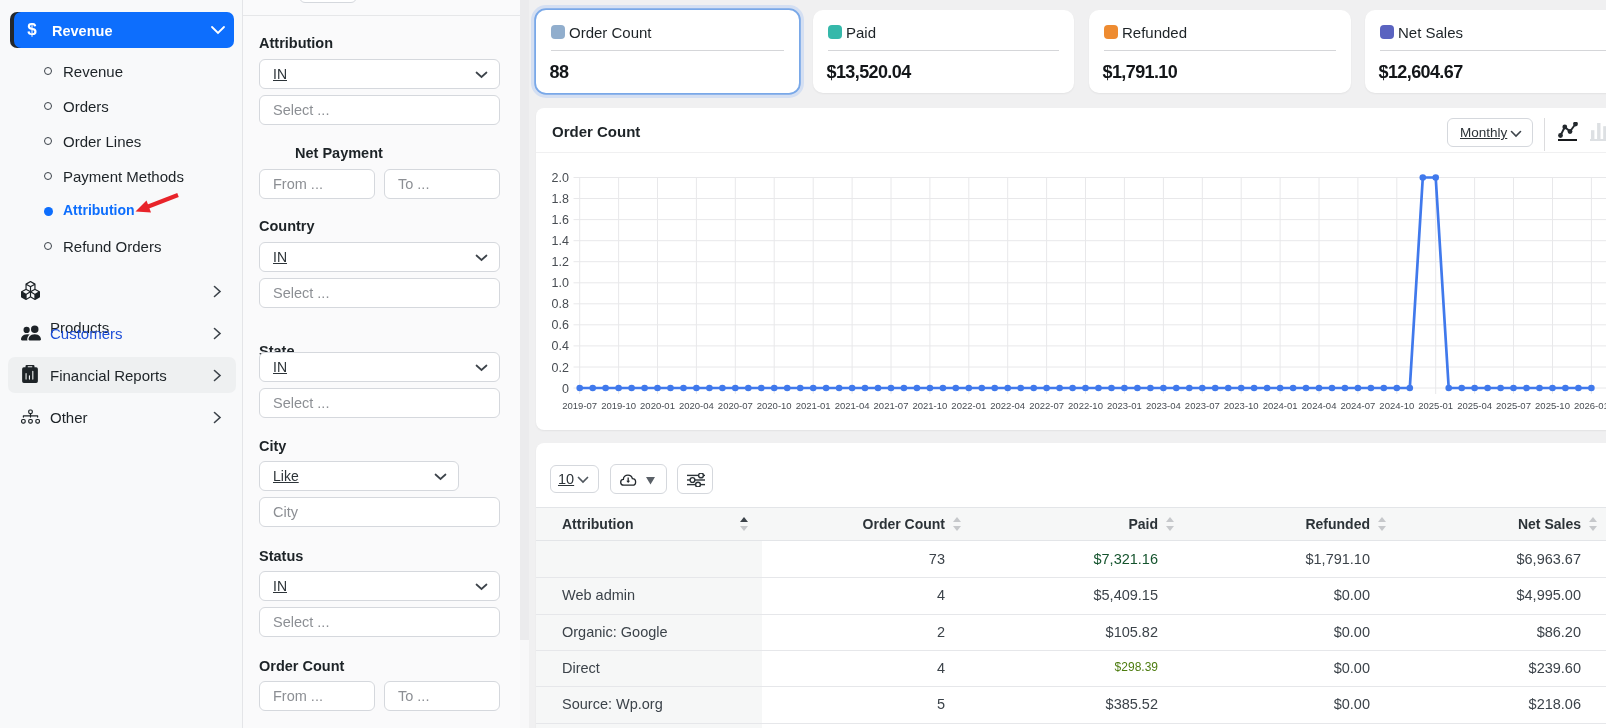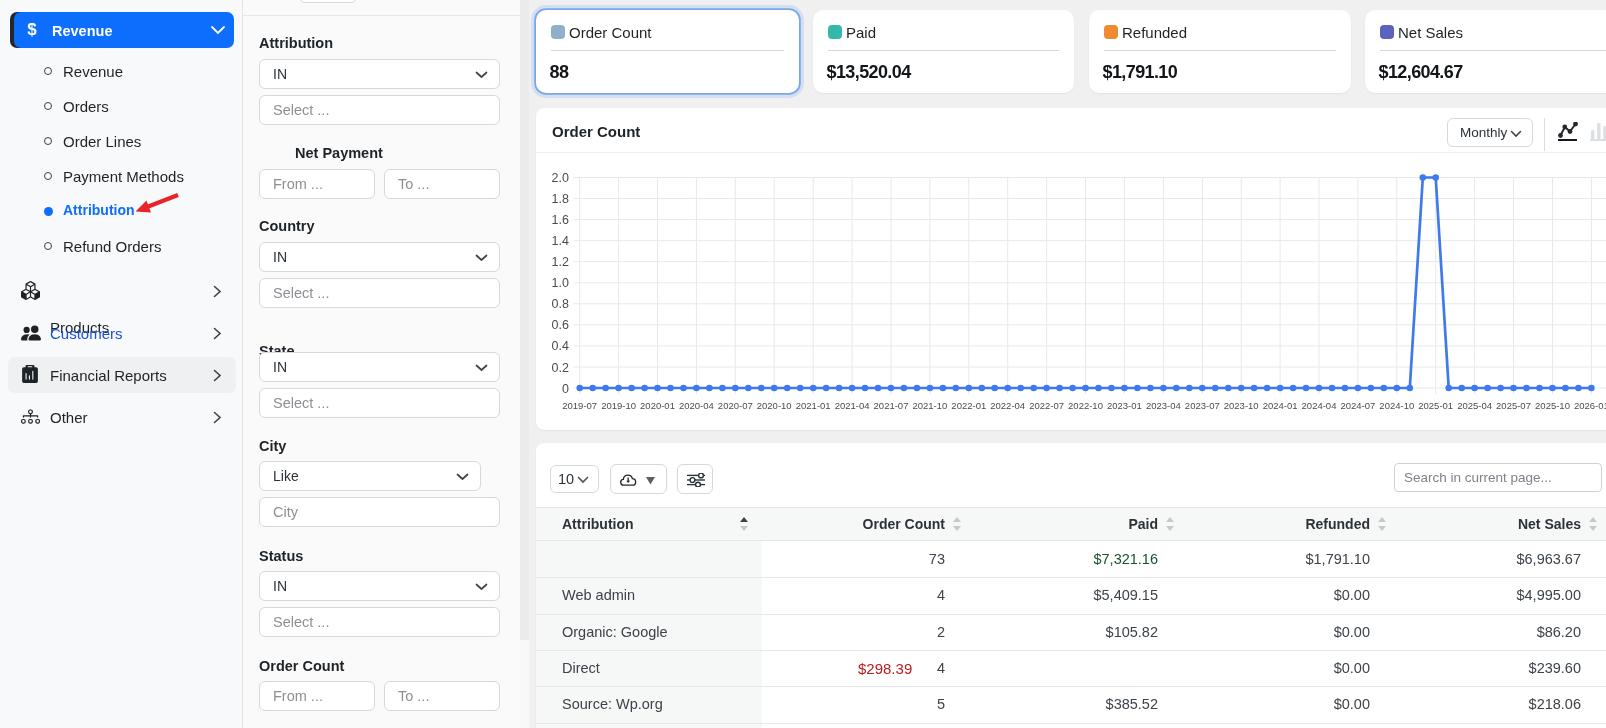--- a/index.html
+++ b/index.html
@@ -1,21 +1,21 @@
 <!DOCTYPE html>
 <html><head><meta charset="utf-8">
 <style>
 html,body{margin:0;padding:0;}
 body{width:1606px;height:728px;overflow:hidden;position:relative;
   font-family:"Liberation Sans",sans-serif;background:#f0f0f1;}
 .abs{position:absolute;}
 .lbl{font-weight:bold;font-size:14.5px;color:#1d2327;}
 .sel{position:absolute;background:#fff;border:1px solid #d5d8dd;border-radius:6px;
   display:flex;align-items:center;box-sizing:border-box;}
-.sel .t{font-size:14px;color:#2c3338;padding-left:13px;}
+.sel .t{font-size:14px;color:#2c3338;padding-left:13px;text-decoration:underline;}
 .inp{position:absolute;background:#fff;border:1px solid #d5d8dd;border-radius:6px;
   display:flex;align-items:center;box-sizing:border-box;}
 .inp .p{font-size:14.5px;color:#8c8f94;padding-left:13px;}
 .card{position:absolute;background:#fff;border-radius:10px;box-shadow:0 1px 2px rgba(0,0,0,.06);}
 .csq{position:absolute;width:14px;height:14px;border-radius:4px;top:14.5px;left:14.5px;}
 .clbl{position:absolute;left:33px;top:13.5px;font-size:15px;color:#1d2327;}
 .cdiv{position:absolute;left:15px;right:15px;top:40px;height:1px;background:#d5d6d9;}
 .cval{position:absolute;left:13.5px;top:52px;font-size:18px;font-weight:bold;letter-spacing:-0.6px;color:#131619;}
 </style></head><body>
 
@@ -109,21 +109,21 @@
 <div class="sel" style="left:16px;top:352px;width:241px;height:30px;">
       <span class="t">IN</span>
       <svg style="position:absolute;right:11px;top:11px;" width="13" height="8">
         <path d="M1.5 1.5 L6.5 6 L11.5 1.5" stroke="#3c434a" stroke-width="1.7" fill="none" stroke-linecap="round"></path>
       </svg>
     </div>
 <div class="inp" style="left:16px;top:388px;width:241px;height:30px;">
       <span class="p">Select ...</span>
     </div>
 <div class="abs lbl" style="left:16px;top:438px;">City</div>
-<div class="sel" style="left:16px;top:461px;width:222px;height:30px;">
+<div class="sel" style="left:16px;top:461px;width:200px;height:30px;">
       <span class="t">Like</span>
       <svg style="position:absolute;right:11px;top:11px;" width="13" height="8">
         <path d="M1.5 1.5 L6.5 6 L11.5 1.5" stroke="#3c434a" stroke-width="1.7" fill="none" stroke-linecap="round"></path>
       </svg>
     </div>
 <div class="inp" style="left:16px;top:497px;width:241px;height:30px;">
       <span class="p">City</span>
     </div>
 <div class="abs lbl" style="left:16px;top:548px;">Status</div>
 <div class="sel" style="left:16px;top:571px;width:241px;height:30px;">
@@ -373,23 +373,20 @@
 <div class="sel" style="left:141px;top:21px;width:36px;height:30px;border-radius:6px;">
       <svg style="position:absolute;left:9px;top:8px;" width="19" height="14" viewBox="0 0 19 14">
         <line x1="0" y1="2.4" x2="18" y2="2.4" stroke="#2c3338" stroke-width="1.4"></line>
         <line x1="0" y1="7" x2="18" y2="7" stroke="#2c3338" stroke-width="1.4"></line>
         <line x1="0" y1="11.6" x2="18" y2="11.6" stroke="#2c3338" stroke-width="1.4"></line>
         <circle cx="14" cy="2.4" r="2.4" fill="#fff" stroke="#2c3338" stroke-width="1.4"></circle>
         <circle cx="5.5" cy="7" r="2.4" fill="#fff" stroke="#2c3338" stroke-width="1.4"></circle>
         <circle cx="11" cy="11.6" r="2.4" fill="#fff" stroke="#2c3338" stroke-width="1.4"></circle>
       </svg>
     </div>
-<div class="inp" style="left:858px;top:20px;width:208px;height:29px;border-radius:4px;border-color:#ced2d6;">
-      <span class="p" style="font-size:13.5px;padding-left:9px;color:#7e838a;">Search in current page...</span>
-    </div>
 </div>
 <div class="abs" style="left:536px;top:507px;width:1078px;height:34px;background:#f6f7f7;border-top:1px solid #e3e5e8;border-bottom:1px solid #e3e5e8;box-sizing:border-box;"></div>
 <div class="abs" style="left:536px;top:541px;width:226px;height:187px;background:#f6f7f7;"></div>
 <div class="abs" style="left:562px;top:516px;font-size:14px;font-weight:bold;color:#2c3338;">Attribution</div>
 <svg class="abs" style="left:740px;top:517px;" width="8" height="14">
     <polygon points="4,0 8,5 0,5" fill="#3c434a"></polygon>
     <polygon points="0,9 8,9 4,14" fill="#c6c8cb"></polygon>
   </svg>
 <div class="abs" style="left:645px;top:516px;width:300px;text-align:right;font-size:14px;font-weight:bold;color:#2c3338;">Order Count</div>
 <svg class="abs" style="left:953px;top:517px;" width="8" height="14">
@@ -424,20 +421,20 @@
 <div class="abs" style="left:1281px;top:587.4px;width:300px;text-align:right;font-size:14.5px;color:#3c434a;">$4,995.00</div>
 <div class="abs" style="left:536px;top:649.9px;width:1078px;height:1px;background:#e6e7ea;"></div>
 <div class="abs" style="left:562px;top:623.8px;font-size:14.5px;color:#3c434a;">Organic: Google</div>
 <div class="abs" style="left:645px;top:623.8px;width:300px;text-align:right;font-size:14.5px;color:#3c434a;">2</div>
 <div class="abs" style="left:858px;top:623.8px;width:300px;text-align:right;font-size:14.5px;color:#3c434a;">$105.82</div>
 <div class="abs" style="left:1070px;top:623.8px;width:300px;text-align:right;font-size:14.5px;color:#3c434a;">$0.00</div>
 <div class="abs" style="left:1281px;top:623.8px;width:300px;text-align:right;font-size:14.5px;color:#3c434a;">$86.20</div>
 <div class="abs" style="left:536px;top:686.2px;width:1078px;height:1px;background:#e6e7ea;"></div>
 <div class="abs" style="left:562px;top:660.0px;font-size:14.5px;color:#3c434a;">Direct</div>
 <div class="abs" style="left:645px;top:660.0px;width:300px;text-align:right;font-size:14.5px;color:#3c434a;">4</div>
-<div class="abs" style="left:858px;top:660.0px;width:300px;font-size:15px;color:#b91c1c;">$298.39</div>
+<div class="abs" style="left:858px;top:660.0px;width:300px;text-align:right;font-size:12px;color:#4d7c0f;">$298.39</div>
 <div class="abs" style="left:1070px;top:660.0px;width:300px;text-align:right;font-size:14.5px;color:#3c434a;">$0.00</div>
 <div class="abs" style="left:1281px;top:660.0px;width:300px;text-align:right;font-size:14.5px;color:#3c434a;">$239.60</div>
 <div class="abs" style="left:536px;top:722.5px;width:1078px;height:1px;background:#e6e7ea;"></div>
 <div class="abs" style="left:562px;top:696.4px;font-size:14.5px;color:#3c434a;">Source: Wp.org</div>
 <div class="abs" style="left:645px;top:696.4px;width:300px;text-align:right;font-size:14.5px;color:#3c434a;">5</div>
 <div class="abs" style="left:858px;top:696.4px;width:300px;text-align:right;font-size:14.5px;color:#3c434a;">$385.52</div>
 <div class="abs" style="left:1070px;top:696.4px;width:300px;text-align:right;font-size:14.5px;color:#3c434a;">$0.00</div>
 <div class="abs" style="left:1281px;top:696.4px;width:300px;text-align:right;font-size:14.5px;color:#3c434a;">$218.06</div>
 </body></html>

